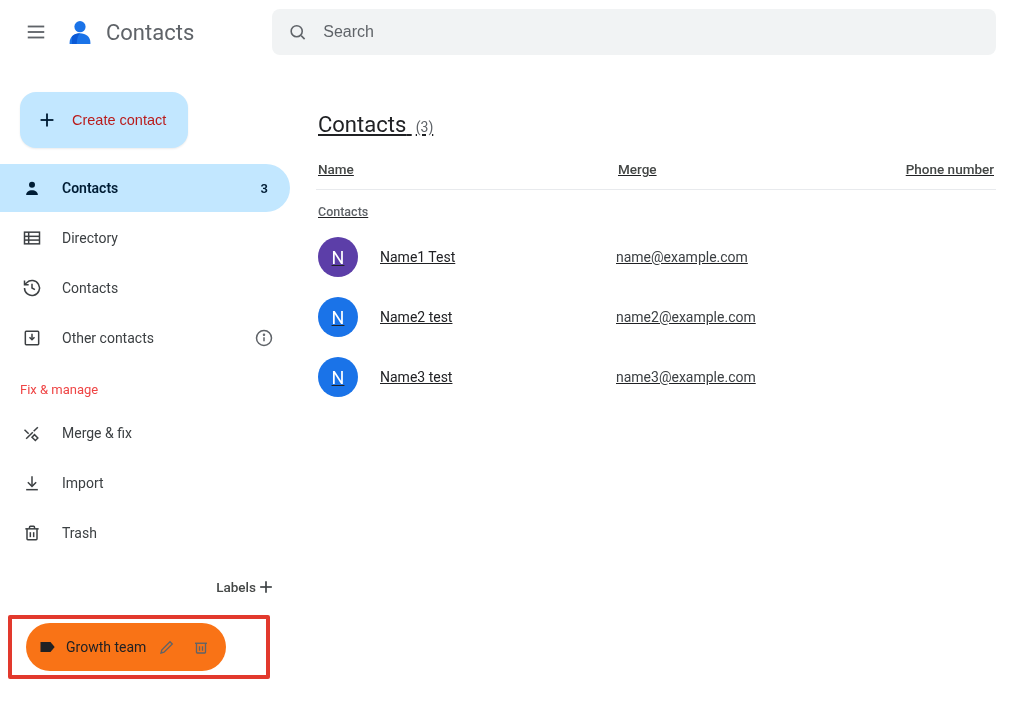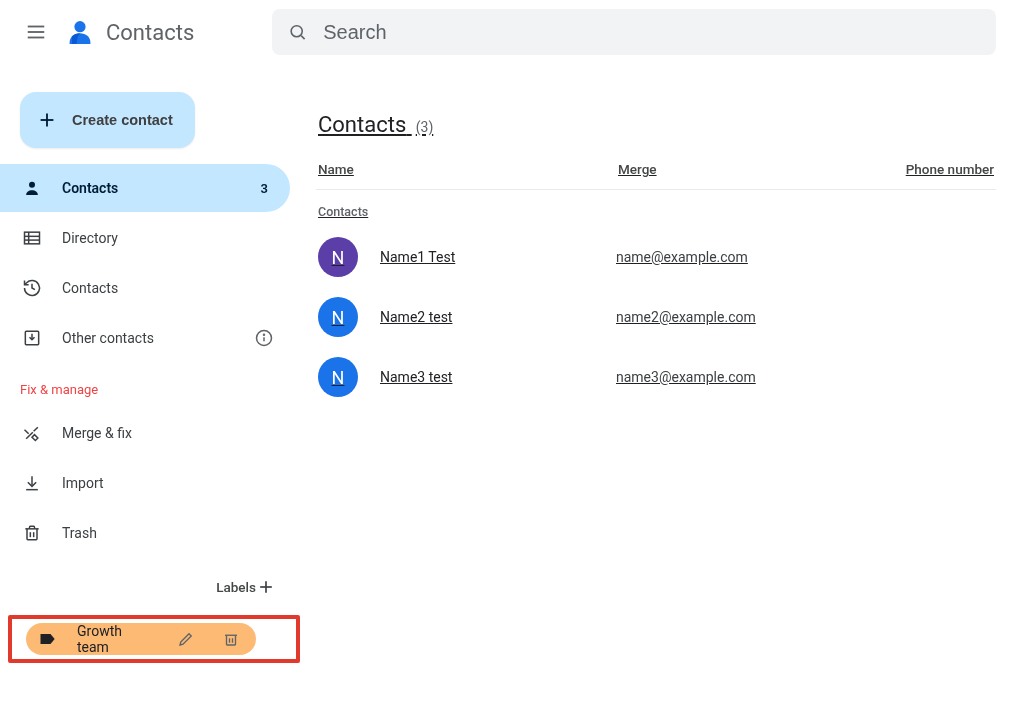--- a/index.html
+++ b/index.html
@@ -37,40 +37,40 @@
       border-radius: 8px;
       height: 46px;
       display: flex; align-items: center;
       padding: 0 16px;
       gap: 16px;
       color: #5f6368;
       margin-left: 30px;
     }
     .searchbar input {
       border: none; background: transparent; outline: none;
-      font-size: 20px; color: #701a75; width: 100%;
+      font-size: 16px; color: #701a75; width: 100%;
     }
     .searchbar input::placeholder { color: #5f6368; }
     .body { display: flex; flex: 1; }
     .sidebar {
       width: 300px;
       padding: 8px 0 8px 0;
       display: flex; flex-direction: column;
       gap: 2px;
     }
     .create-btn {
       margin: 20px 0 14px 20px;
       background: #c2e7ff;
-      color: #404040;
+      color: #b91c1c;
       border: none;
       border-radius: 16px;
       height: 56px;
       padding: 0 22px 0 16px;
       display: inline-flex; align-items: center; gap: 14px;
-      font-size: 14.5px; font-weight: 700;
+      font-size: 14.5px; font-weight: 400;
       cursor: pointer;
       width: fit-content;
       box-shadow: 0 1px 2px rgba(0,0,0,.08);
     }
     .nav-item {
       height: 48px;
       border-radius: 0 24px 24px 0;
       display: flex; align-items: center;
       padding: 0 16px 0 20px;
       margin-right: 10px;
@@ -92,27 +92,27 @@
       padding: 18px 20px 10px 20px;
       font-size: 13px; color: #ef4444; font-weight: 400;
     }
     .labels-header {
       display:flex; align-items:center; justify-content:flex-end;
       padding: 18px 24px 10px 12px;
       font-size: 13.5px; color:#444746; font-weight:500;
     }
     .labels-header .add { cursor:pointer; color:#3c4043;}
     .label-row {
-      height: 32px;
+      height: 48px;
       border-radius: 24px;
       margin: 0 10px;
       display:flex; align-items:center;
       padding:0 12px 0 12px;
-      gap: 19px;
-      background:#fdba74;
+      gap: 8px;
+      background:#f97316;
       color:#202124;
       cursor:pointer;
       font-size:14px;
     }
     .label-row .label-text { flex:1; }
     .label-row .row-action { color:#5f6368; cursor:pointer; padding:4px;}
     .highlight-box {
       border: 4px solid #e2392d;
       border-radius: 2px;
       padding: 4px 30px 4px 4px;

